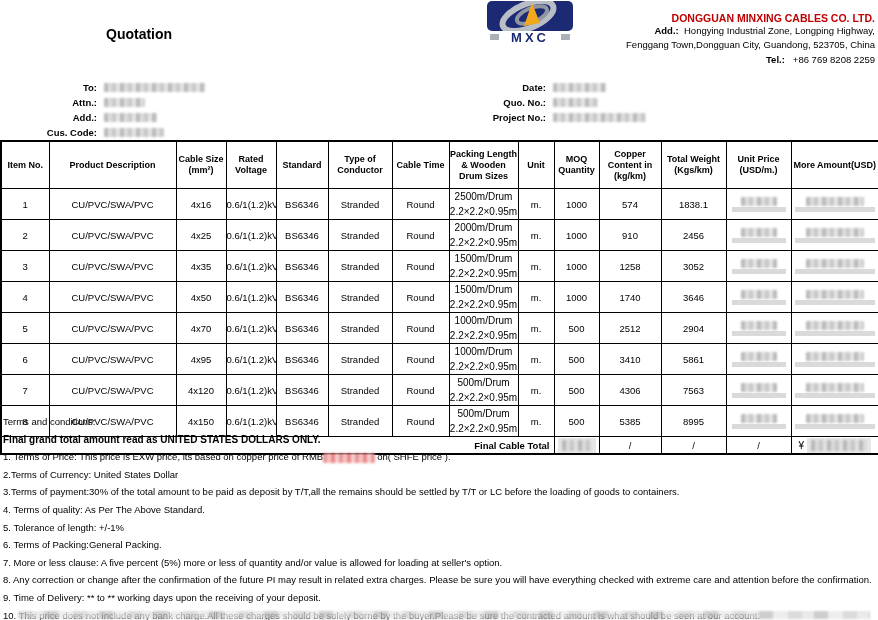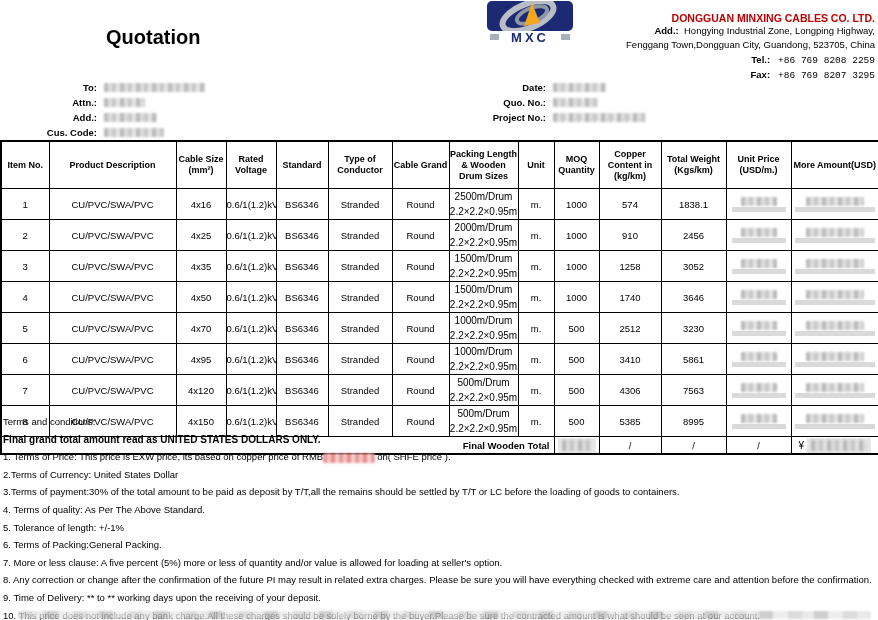--- a/index.html
+++ b/index.html
@@ -1,28 +1,28 @@
 <!DOCTYPE html>
 <html><head>
 <meta charset="utf-8">
 <style>
   html,body { margin:0; padding:0; background:#fff; }
   .page {
     position:relative; width:878px; height:620px; background:#fff;
     font-family:"Liberation Sans", sans-serif; color:#000; overflow:hidden;
   }
   
-  .quotation-title { position:absolute; left:106px; top:26px; font-size:20px; font-weight:bold; }
+  .quotation-title { position:absolute; left:106px; top:26px; font-size:14px; font-weight:bold; }
   .logo { position:absolute; left:486px; top:1px; width:88px; height:42px; }
   .web-block { position:absolute; left:420px; top:42px; width:176px; text-align:right; font-size:9.5px; line-height:15px; }
   .web-block b { font-weight:bold; }
   .company-block { position:absolute; right:3px; top:0; width:400px; text-align:right; font-size:9.5px; line-height:14.3px;margin-top:12px; }
   .company-name { font-size:10.5px; font-weight:bold; color:#c00000; line-height:12px; }
   .company-block b { font-weight:bold; }
-  .company-block .gap { margin-left:8px;font-family:Liberation Mono, monospace; }
+  .company-block .gap { margin-left:8px; }
   
   .info-left  { position:absolute; left:0;   top:80px;margin-left:41px; }
   .info-right { position:absolute; left:428px; top:80px; }
   .info-row { display:flex; align-items:center; height:15px; }
   .ilabel { width:56px; text-align:right; font-weight:bold; font-size:9.5px; flex:0 0 auto; }
   .info-right .ilabel { width:118px; }
   .ival { margin-left:7px; }
   
   .redact {
     display:inline-block; height:9px; border-radius:1px; vertical-align:middle;
@@ -79,21 +79,20 @@
     <rect x="75" y="33" width="9" height="6" fill="#aab0b8"></rect>
     <text x="44" y="41" text-anchor="middle" font-family="Liberation Sans, sans-serif" font-size="13" font-weight="bold" letter-spacing="3" fill="#1b2a72">MXC</text>
   </svg>
 
 
   <div class="company-block">
     <div class="company-name">DONGGUAN MINXING CABLES CO. LTD.</div>
     <div><b>Add.:</b>&nbsp;&nbsp;<span>Hongying Industrial Zone, Longping Highway,</span></div>
     <div>Fenggang Town,Dongguan City, Guandong, 523705, China</div>
     <div><b>Tel.:</b><span class="gap">+86 769 8208 2259</span></div>
-    <div><b>Fax:</b><span class="gap">+86 769 8207 3295</span></div>
   </div>
 
   <div class="info-left">
     <div class="info-row">
       <span class="ilabel">To:</span>
       <span class="ival redact" style="width:101px"></span>
     </div>
     <div class="info-row">
       <span class="ilabel">Attn.:</span>
       <span class="ival redact" style="width:41px"></span>
@@ -144,21 +143,21 @@
       <tr>
         <th>Item No.</th>
         <th>Product Description</th>
         <th>Cable Size
 (mm²)</th>
         <th>Rated
 Voltage</th>
         <th>Standard</th>
         <th>Type of
 Conductor</th>
-        <th>Cable Grand</th>
+        <th>Cable Time</th>
         <th>Packing Length
 &amp; Wooden
 Drum Sizes</th>
         <th>Unit</th>
         <th>MOQ
 Quantity</th>
         <th>Copper
 Content in
 (kg/km)</th>
         <th>Total Weight
@@ -283,21 +282,21 @@
           <td>4x70</td>
           <td>0.6/1(1.2)kV</td>
           <td>BS6346</td>
           <td>Stranded</td>
           <td>Round</td>
           <td class="packing">1000m/Drum
 2.2×2.2×0.95m</td>
           <td>m.</td>
           <td>500</td>
           <td>2512</td>
-          <td>3230</td>
+          <td>2904</td>
           <td>
             <div class="price-redact">
               <span class="redact" style="width:36px"></span>
               <span class="redact-strip" style="width:54px"></span>
             </div>
           </td>
           <td>
             <div class="price-redact">
               <span class="redact" style="width:58px"></span>
               <span class="redact-strip" style="width:80px"></span>
@@ -381,21 +380,21 @@
           <td>
             <div class="price-redact">
               <span class="redact" style="width:58px"></span>
               <span class="redact-strip" style="width:80px"></span>
             </div>
           </td>
         </tr>
       </tbody>
     <tbody>
       <tr class="final-row">
-        <td colspan="9" class="final-label">Final Wooden Total</td>
+        <td colspan="9" class="final-label">Final Cable Total</td>
         <td><span class="halo"><span class="redact" style="width:30px;height:11px"></span></span></td>
         <td>/</td>
         <td>/</td>
         <td>/</td>
         <td><span class="yen">¥</span><span class="halo"><span class="redact" style="width:56px;height:11px"></span></span></td>
       </tr>
     </tbody>
   </table>
 
   <div class="terms">

